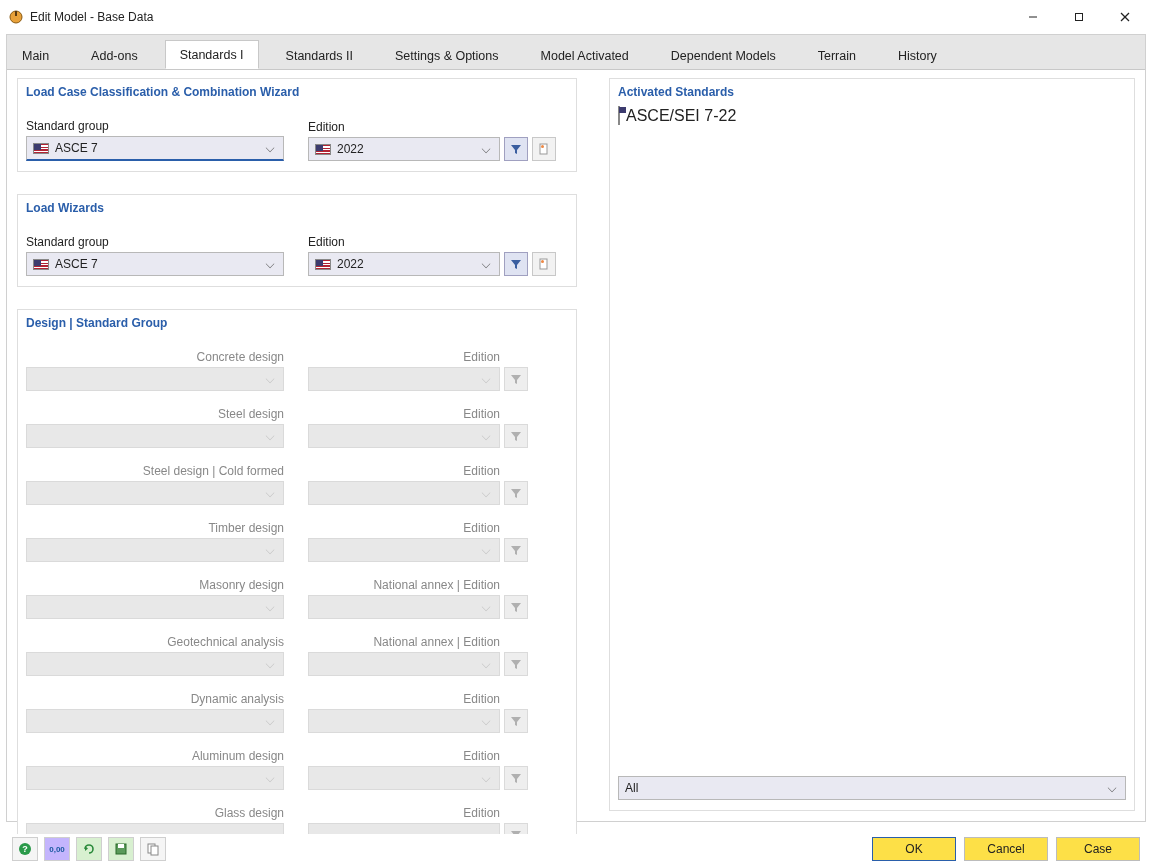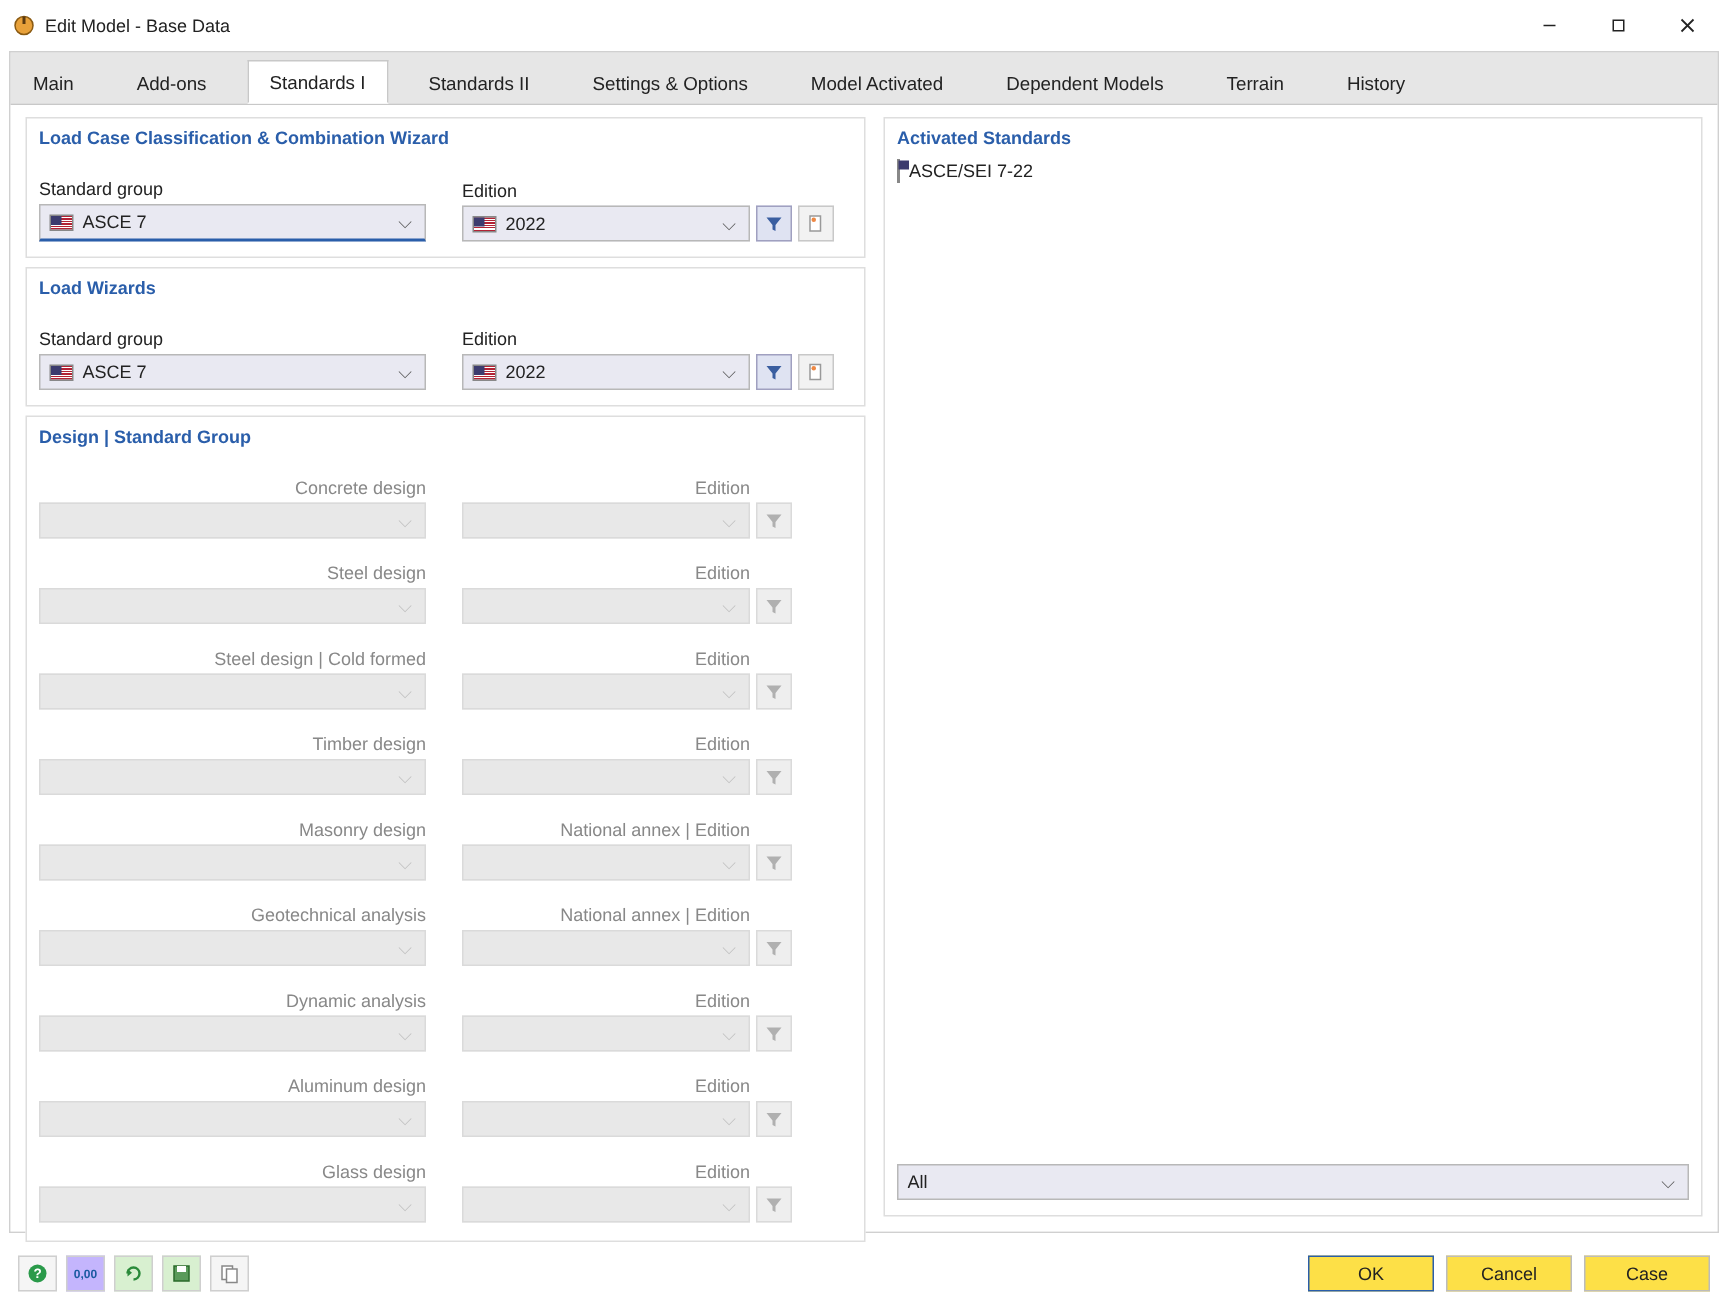--- a/index.html
+++ b/index.html
@@ -66,21 +66,21 @@
     height: calc(100% - 34px);
     display: flex;
     gap: 12px;
     padding: 8px 10px 10px 10px;
   }
 
   .left-col {
     width: 560px;
     display: flex;
     flex-direction: column;
-    gap: 6px;
+    gap: 22px;
   }
   .right-col {
     flex: 1;
     display: flex;
     flex-direction: column;
   }
 
   .panel {
     border: 1px solid #dedede;
     background: #fff;
@@ -163,21 +163,21 @@
   
   .design-row {
     display: flex;
     gap: 24px;
     margin-bottom: 2px;
   }
 
   
   .std-item {
     display: flex; align-items: center;
-    font-size: 12px; color: #222;
+    font-size: 16px; color: #222;
     padding: 2px 0;
     gap: 6px;
   }
 
   
   .right-bottom-combo {
     margin-top: auto;
   }
 
   
@@ -571,21 +571,21 @@
                   </svg>
                 </div>
               </div>
             </div>
           </div>
       </div>
 
     </div>
 
     <div class="right-col">
-      <div class="panel flex-grow" style="display:flex; flex-direction:column;">
+      <div class="panel flex-grow" style="display:flex; flex-direction:column;margin-left:20px;">
         <div class="panel-title">Activated Standards</div>
         <div id="activated-list">
             <div class="std-item">
               <span class="flag"><span class="us-flag"></span></span>
               <span>ASCE/SEI 7-22</span>
             </div>
           </div>
 
         <div class="right-bottom-combo">
           <div class="combo" style="width:100%;">

